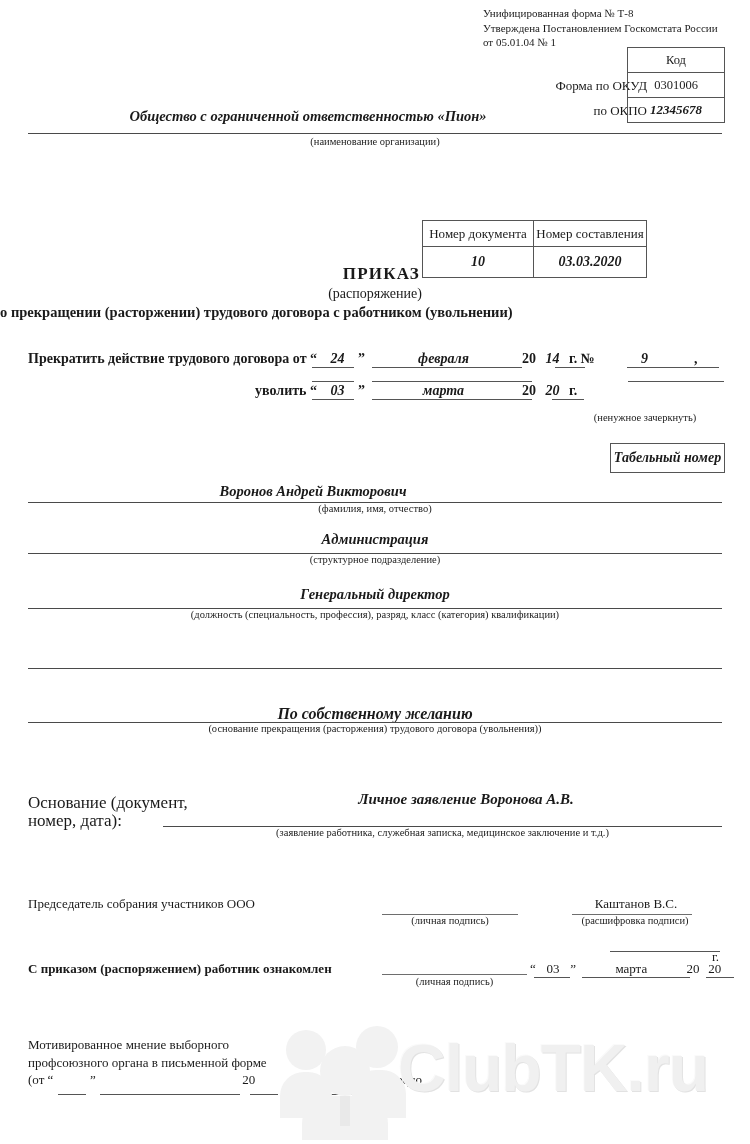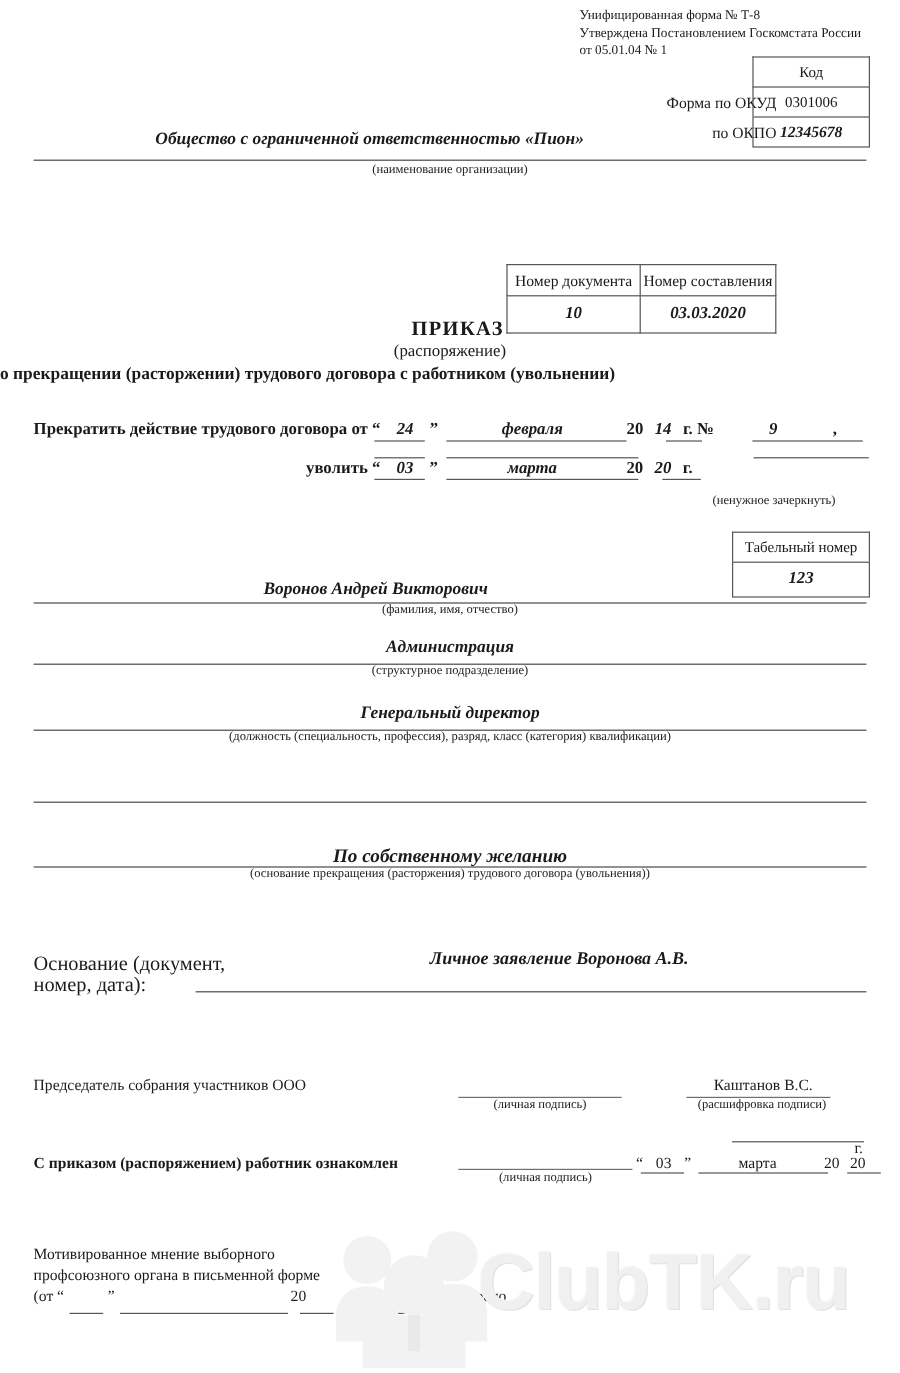--- a/index.html
+++ b/index.html
@@ -221,21 +221,20 @@
   <div class="u" style="left:372px;top:381px;width:160px;"></div>
   <div class="u" style="left:628px;top:381px;width:96px;"></div>
   <div class="u" style="left:312px;top:399px;width:42px;"></div>
   <div class="u" style="left:372px;top:399px;width:160px;"></div>
   <div class="u" style="left:552px;top:399px;width:32px;"></div>
 
   <div class="abs cap" id="nenuzhnoe">(ненужное зачеркнуть)</div>
 
   <div class="abs" id="tab-table">
     <div class="tt-row">Табельный номер</div>
-    <div class="tt-row">123</div>
   </div>
 
   <div class="abs it fld-val" id="emp-name">Воронов Андрей Викторович</div>
   <div class="abs rule" id="emp-rule"></div>
   <div class="abs cap" id="emp-cap">(фамилия, имя, отчество)</div>
 
   <div class="abs it fld-val" id="dept-val">Администрация</div>
   <div class="abs rule" id="dept-rule"></div>
   <div class="abs cap" id="dept-cap">(структурное подразделение)</div>
 
@@ -248,20 +247,21 @@
   <div class="abs it fld-val" id="reason-val" style="font-size:16px;">По собственному желанию</div>
   <div class="abs rule" id="reason-rule"></div>
   <div class="abs cap" id="reason-cap">(основание прекращения (расторжения) трудового договора (увольнения))</div>
 
   <div class="abs" id="osn-label">
     <div>Основание (документ,</div>
     <div>номер, дата):</div>
   </div>
   <div class="abs" id="osn-val">Личное заявление Воронова А.В.</div>
   <div class="abs rule" id="osn-rule"></div>
+  <div class="abs cap" id="osn-cap">(заявление работника, служебная записка, медицинское заключение и т.д.)</div>
 
   <div class="abs" id="chair-label">Председатель собрания участников ООО</div>
   <div class="abs" id="chair-name">Каштанов В.С.</div>
   <div class="abs rule-thin" id="sig-rule-1"></div>
   <div class="abs rule-thin" id="sig-rule-2"></div>
   <div class="abs cap" id="sig-cap-1">(личная подпись)</div>
   <div class="abs cap" id="sig-cap-2">(расшифровка подписи)</div>
 
   <div class="abs" id="ack-label">С приказом (распоряжением) работник ознакомлен</div>
   <div class="abs rule-thin" id="ack-sig-rule"></div>

